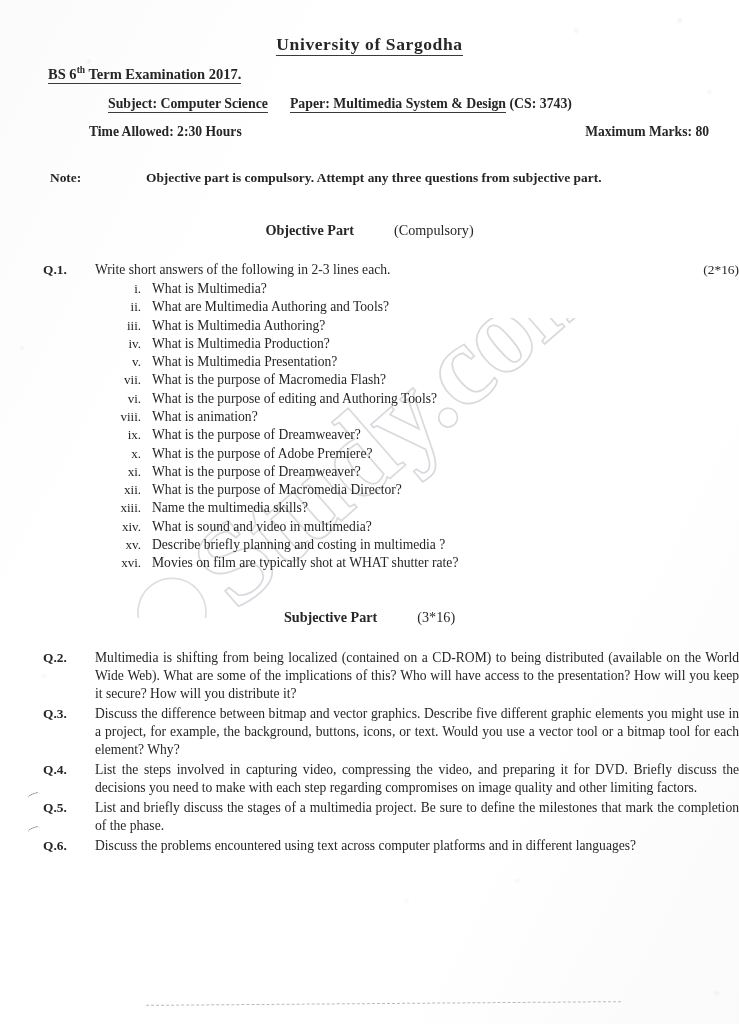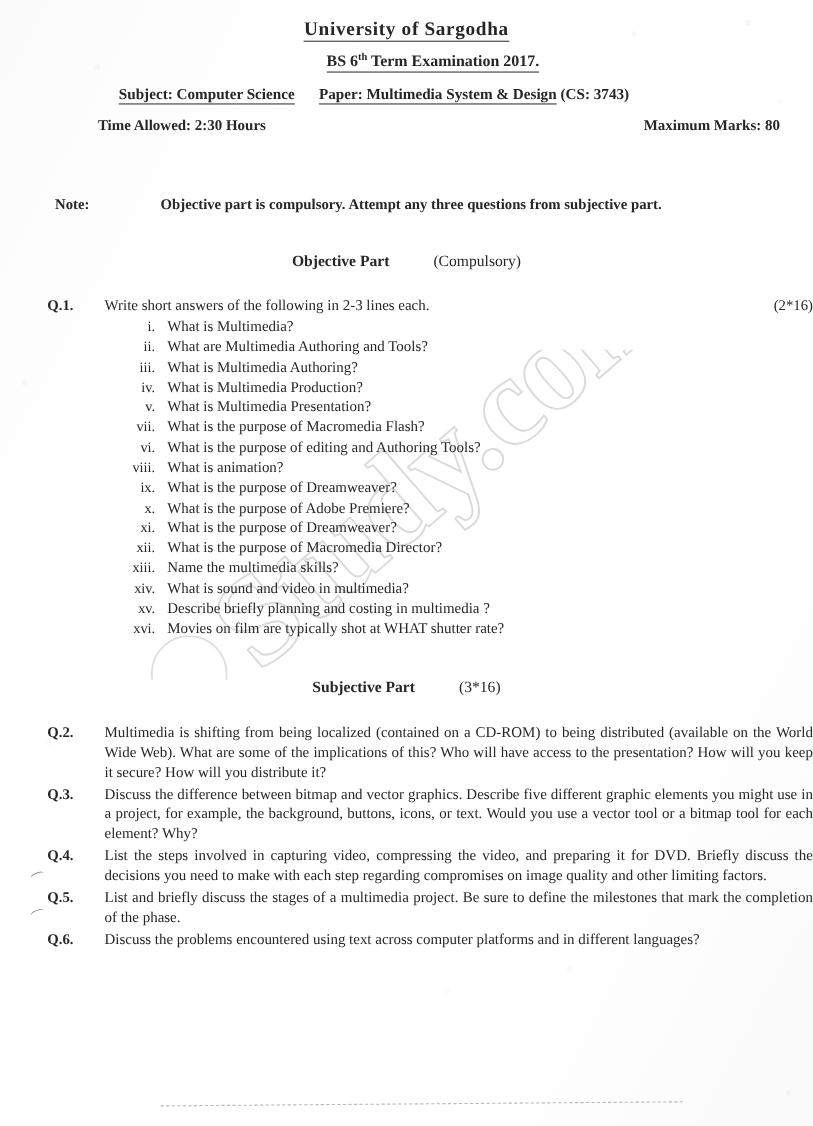--- a/index.html
+++ b/index.html
@@ -66,29 +66,29 @@
     position: relative;
     z-index: 2;
   }
 
   
   .univ-title {
     text-align: center;
     font-size: 17.5px;
     font-weight: 700;
     letter-spacing: 0.6px;
-    padding-top: 17px;
+    padding-top: 35px;
     line-height: 1.1;
   }
   .univ-title span {
     border-bottom: 1.6px solid #3a3a3a;
     padding-bottom: 1px;
   }
   .term-line {
-    text-align: center;
+    text-align: left;
     font-size: 14.5px;
     font-weight: 700;
     margin-top: 11px;
     line-height: 1.1;
     padding-left: 48px;
   }
   .term-line span.u {
     border-bottom: 1.5px solid #3a3a3a;
     padding-bottom: 1px;
   }
@@ -133,21 +133,20 @@
     margin-top: 30px;
     font-size: 13.4px;
     font-weight: 700;
     padding-left: 50px;
     display: flex;
     align-items: baseline;
   }
   .note-label {
     width: 96px;
     flex: 0 0 96px;
-    margin-top: 26px;
   }
   .note-text {
     flex: 1;
   }
 
   
   .section-head {
     margin-top: 36px;
     text-align: center;
     font-size: 14.2px;

